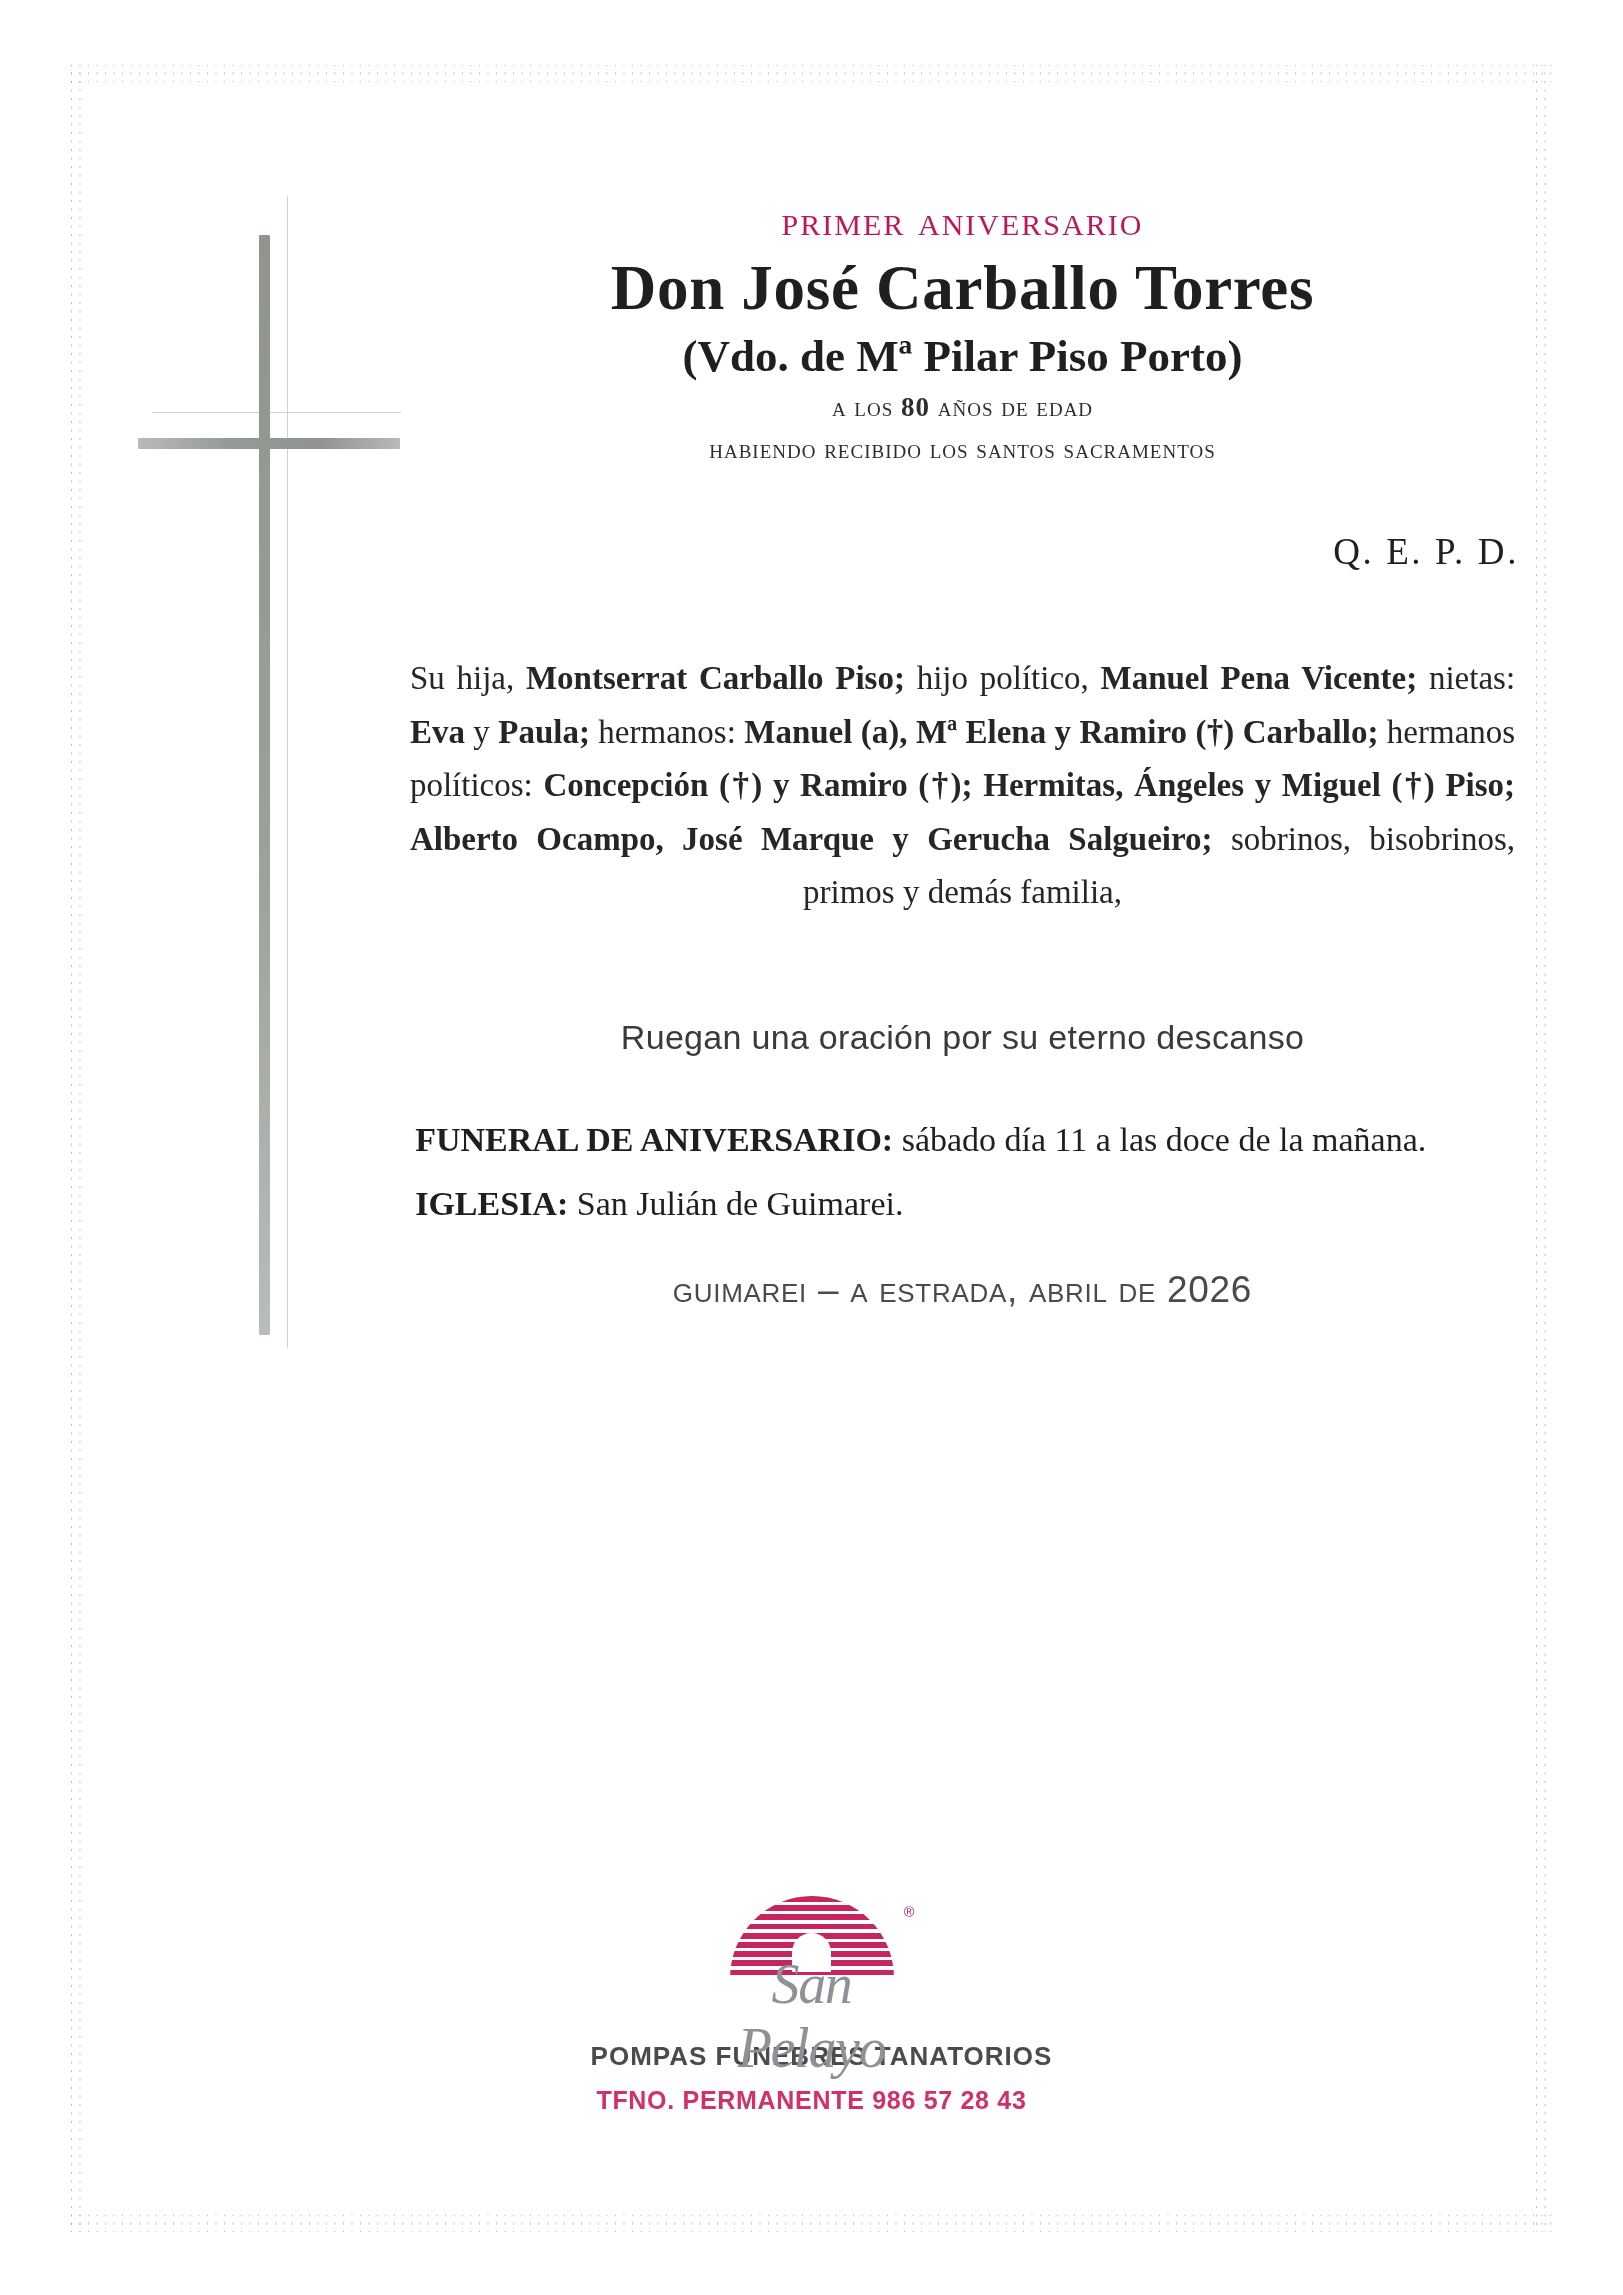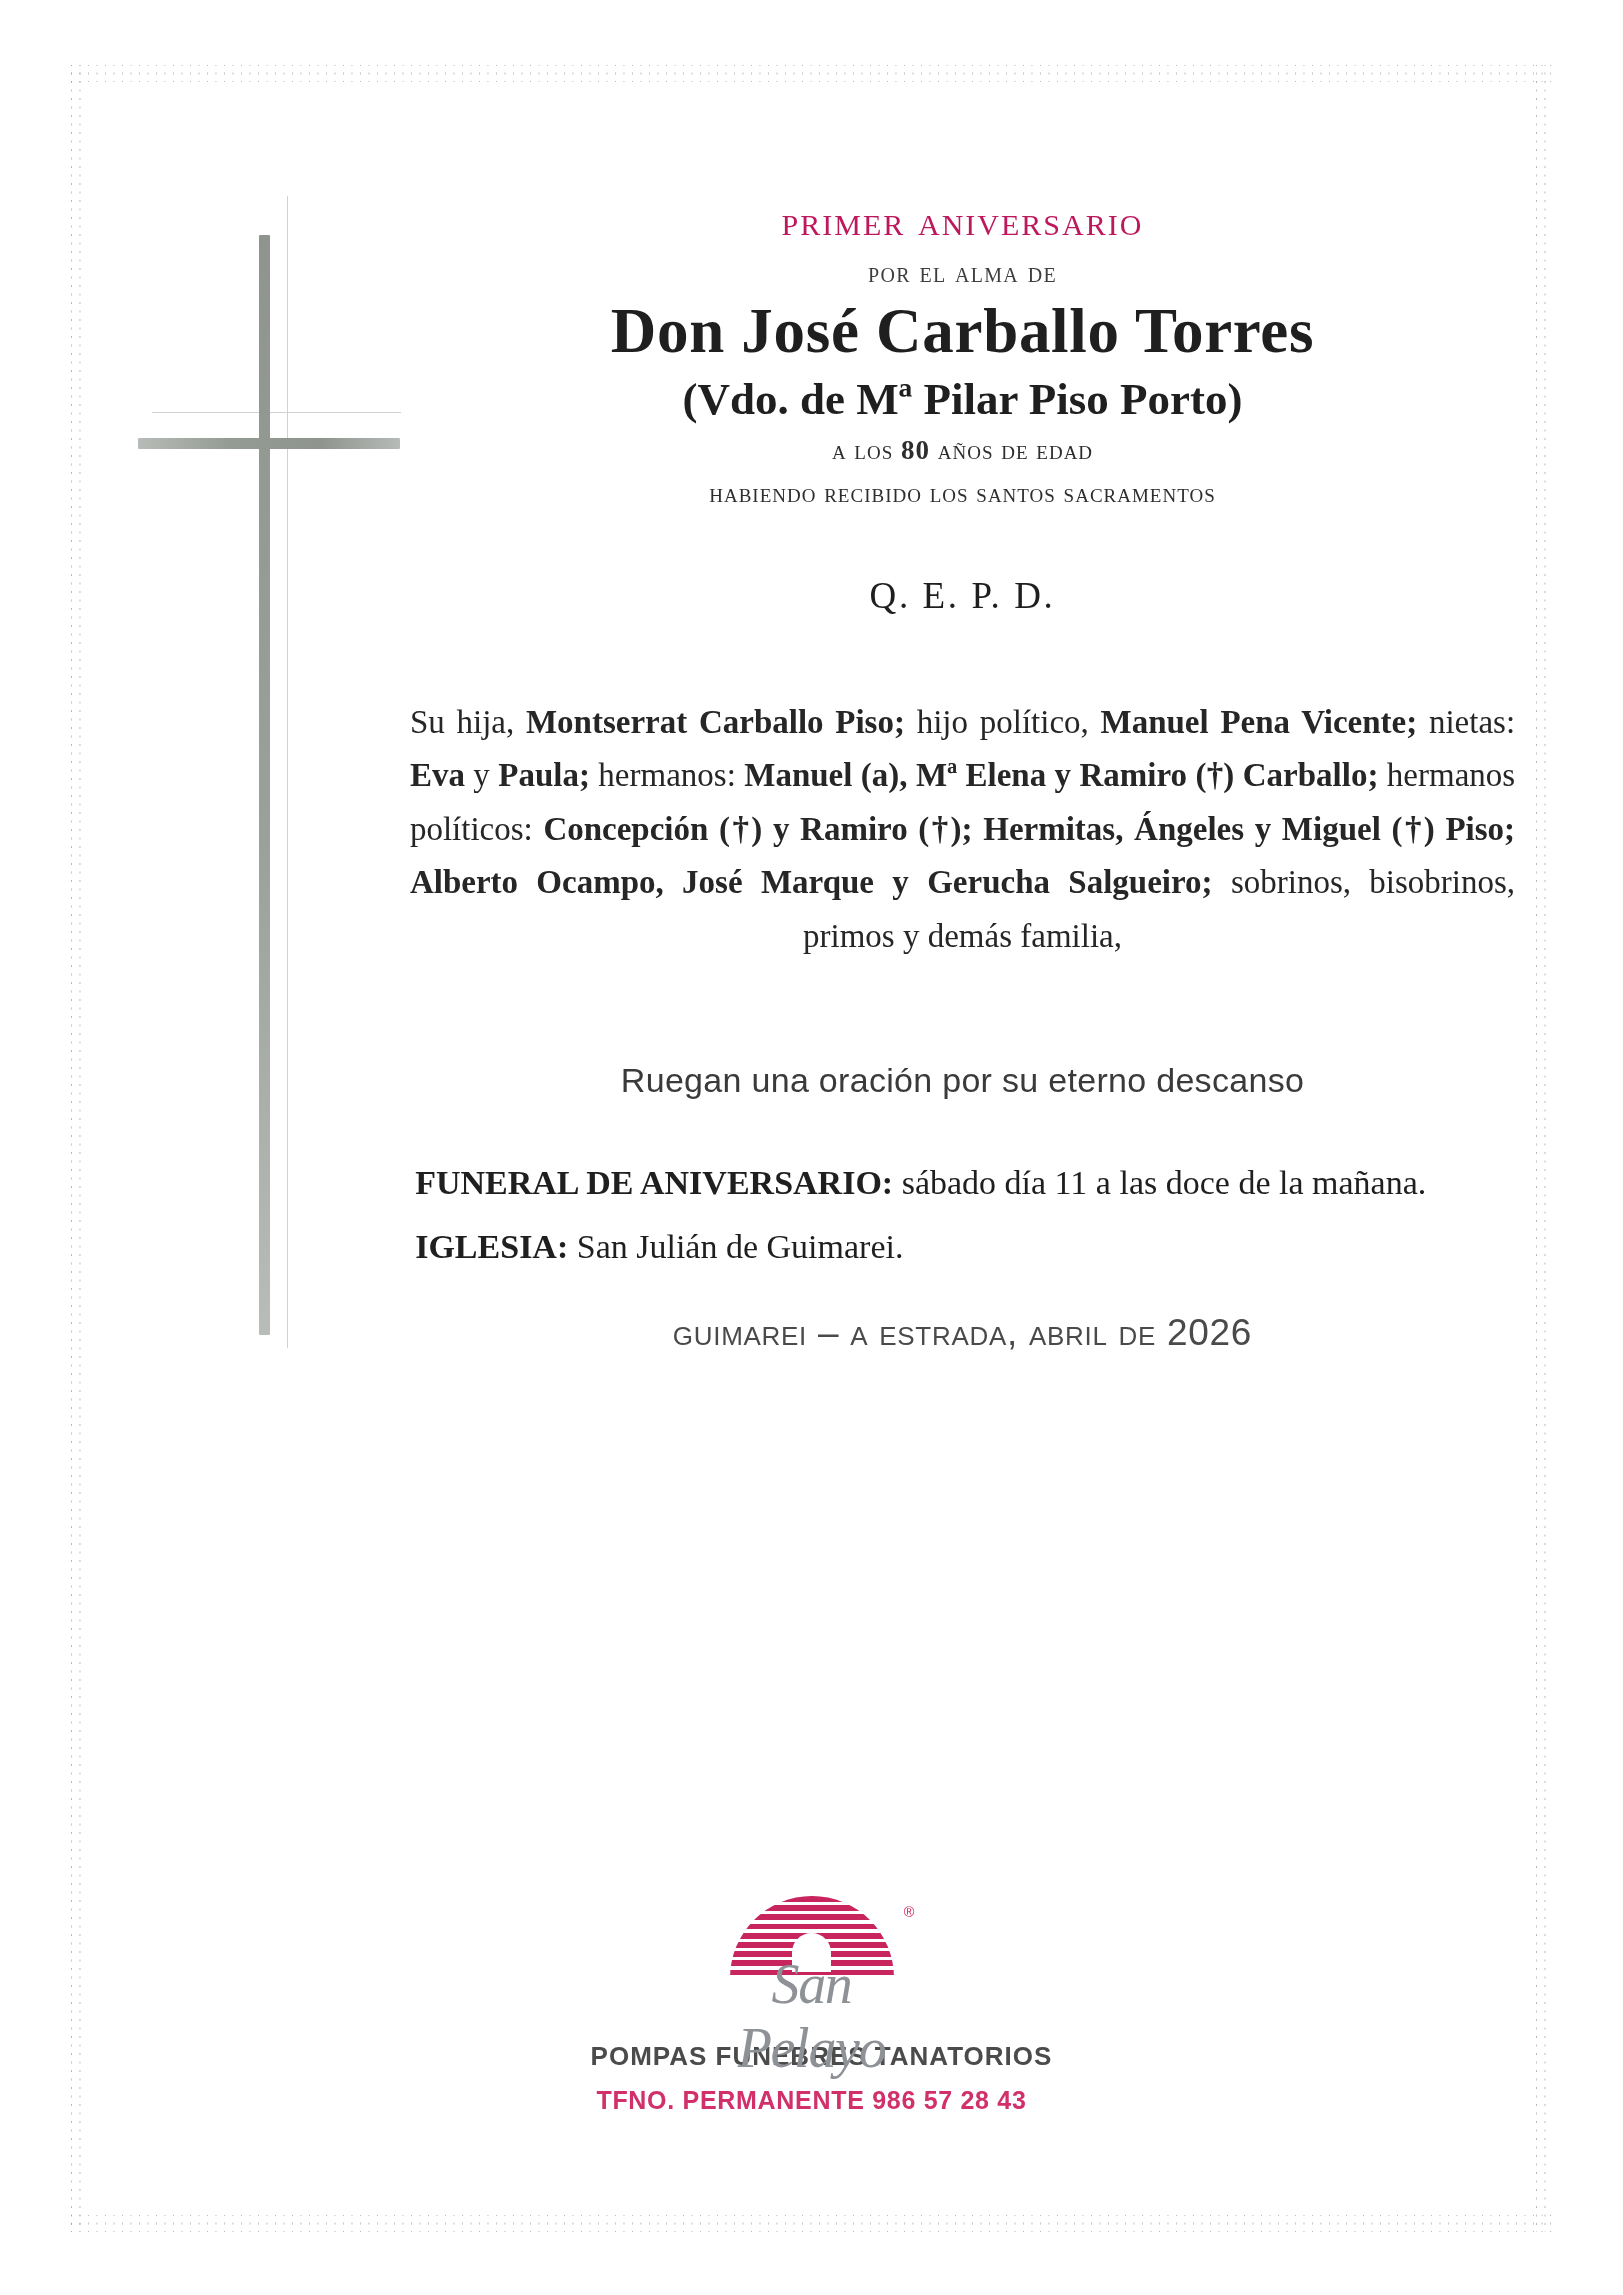--- a/index.html
+++ b/index.html
@@ -167,20 +167,21 @@
     color: #2e2e2e;
     font-variant: small-caps;
     text-transform: lowercase;
   }
 
   .qepd {
     margin-top: 65px;
     font-size: 37px;
     letter-spacing: 2.6px;
     color: #1f1f1f;
+    text-align: right;
   }
 
   .family {
     margin-top: 79px;
     font-size: 33px;
     line-height: 1.62;
     text-align: justify;
     text-align-last: center;
     color: #262626;
     padding: 0 3.9px;
@@ -307,21 +308,20 @@
   <div class="cross-hair-v"></div>
   <div class="cross-hair-h"></div>
   <div class="cross-vert"></div>
   <div class="cross-horz"></div>
 </div>
 
 <div class="content">
 
   <div class="anniv">Primer Aniversario</div>
 
-  <div class="por-el-alma">Por el alma de</div>
 
   <div class="deceased-name">Don José Carballo Torres</div>
 
   <div class="widow">(Vdo. de Mª Pilar Piso Porto)</div>
 
 
   <div class="age-line">
     <span>a los </span><b>80</b><span> años de edad</span>
   </div>
 

